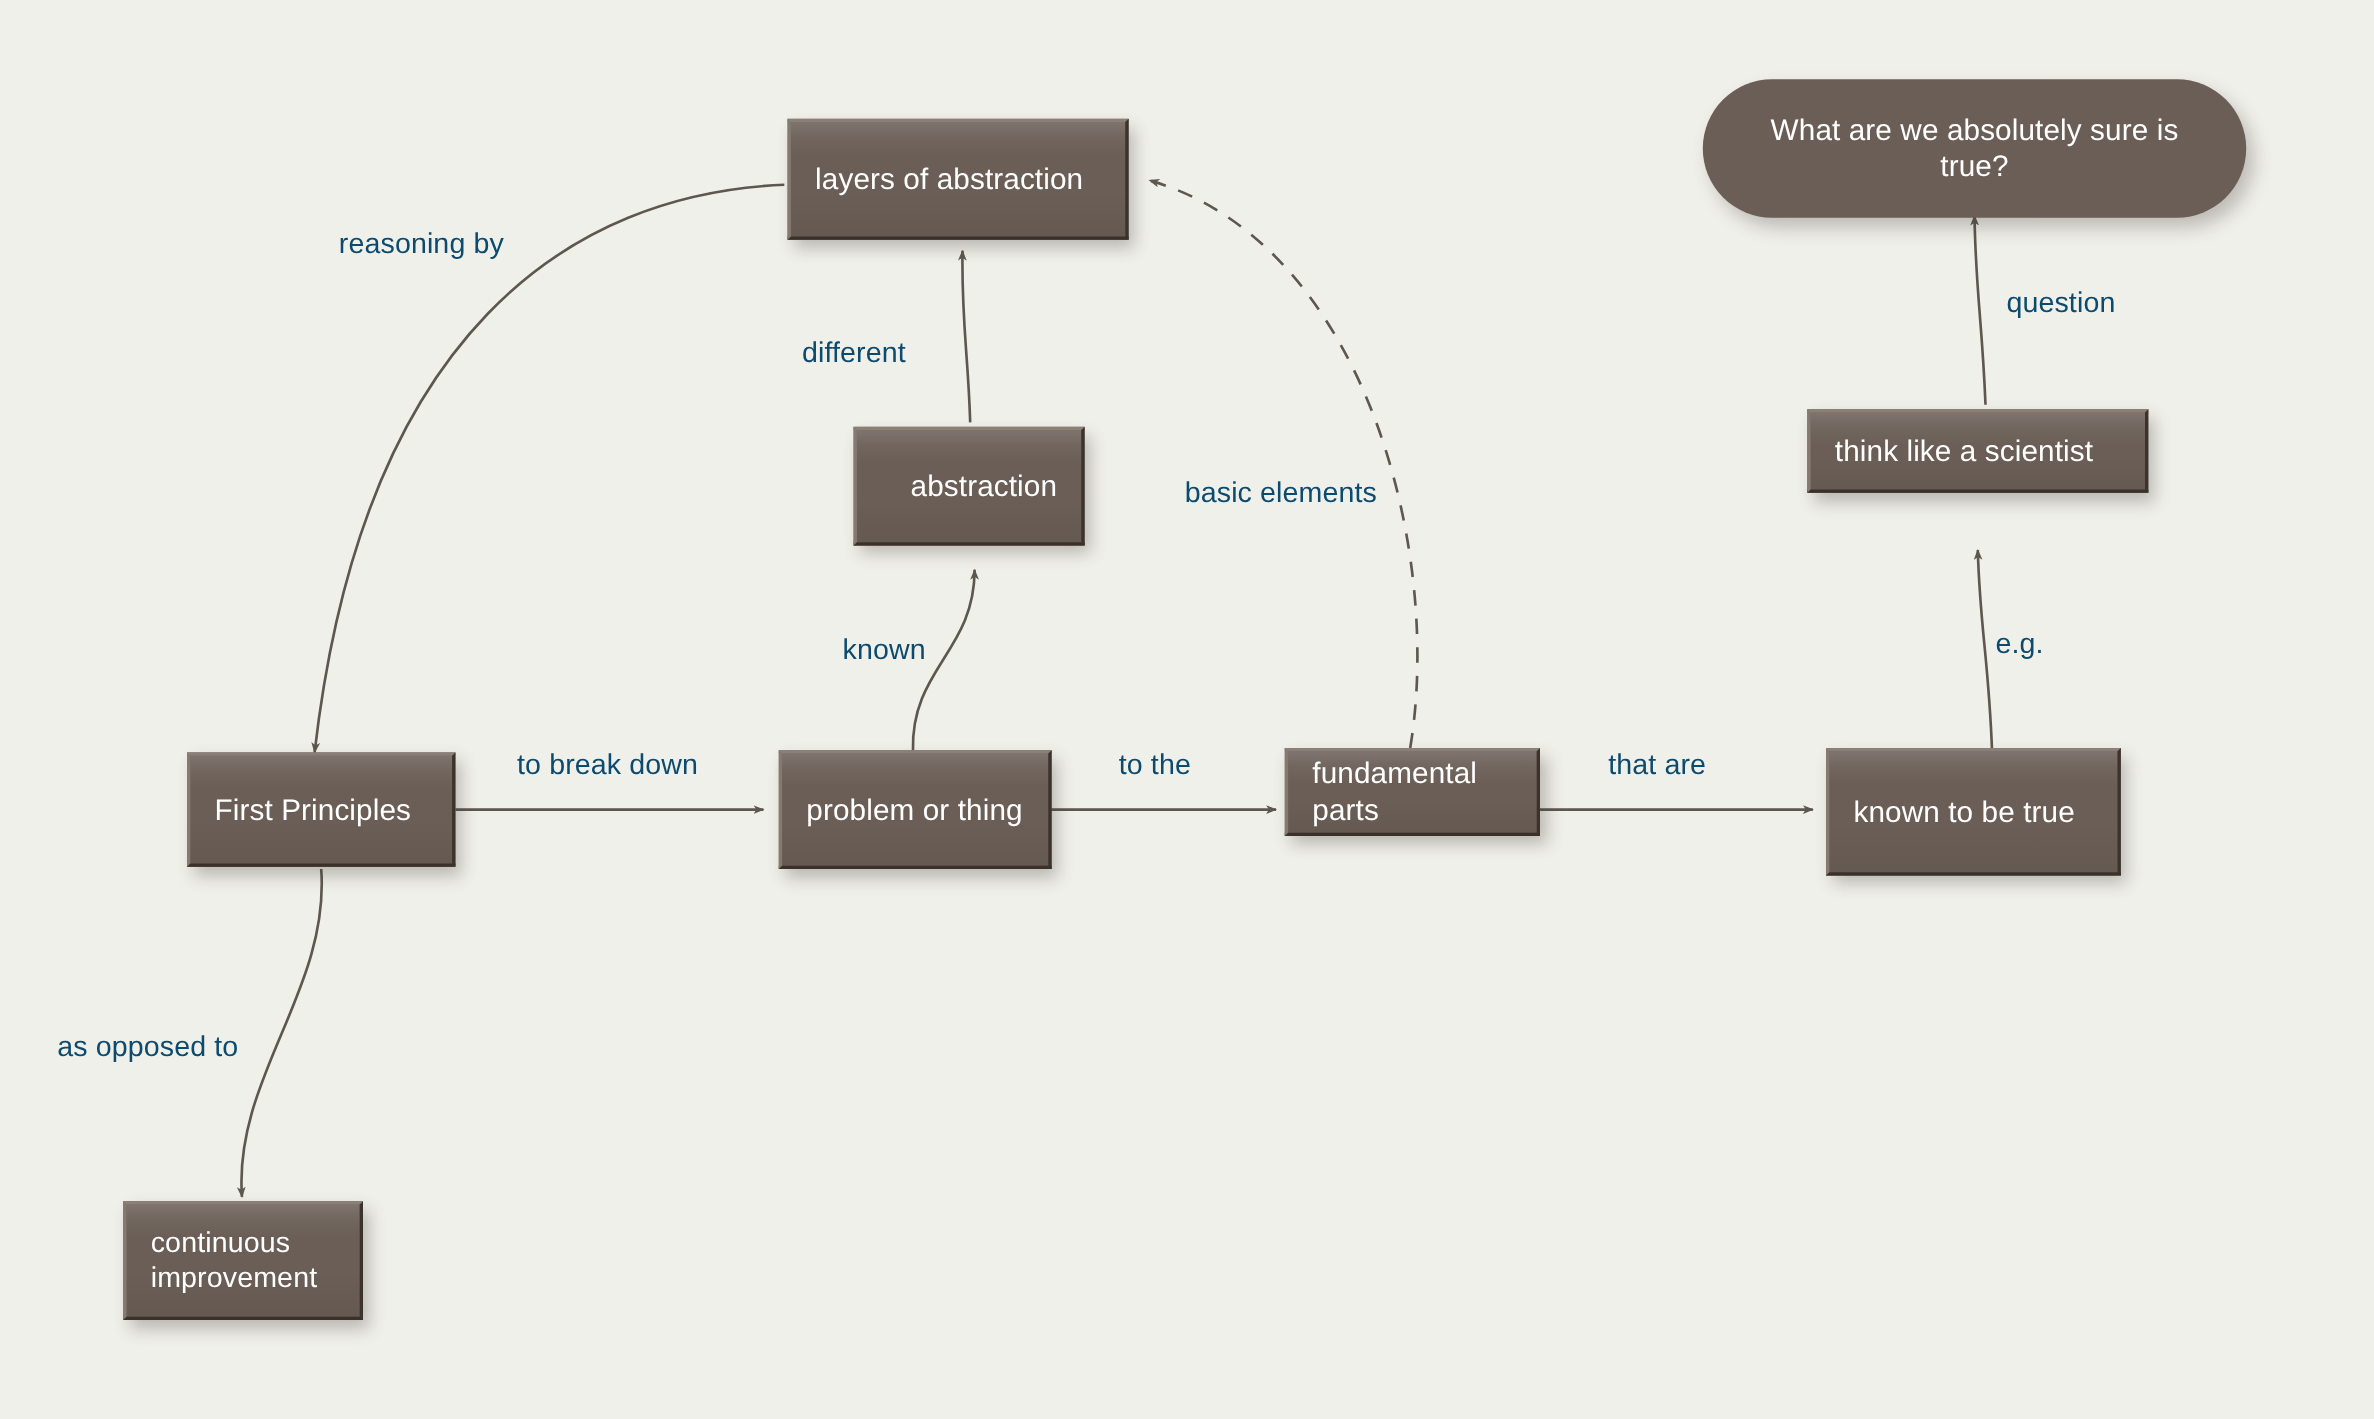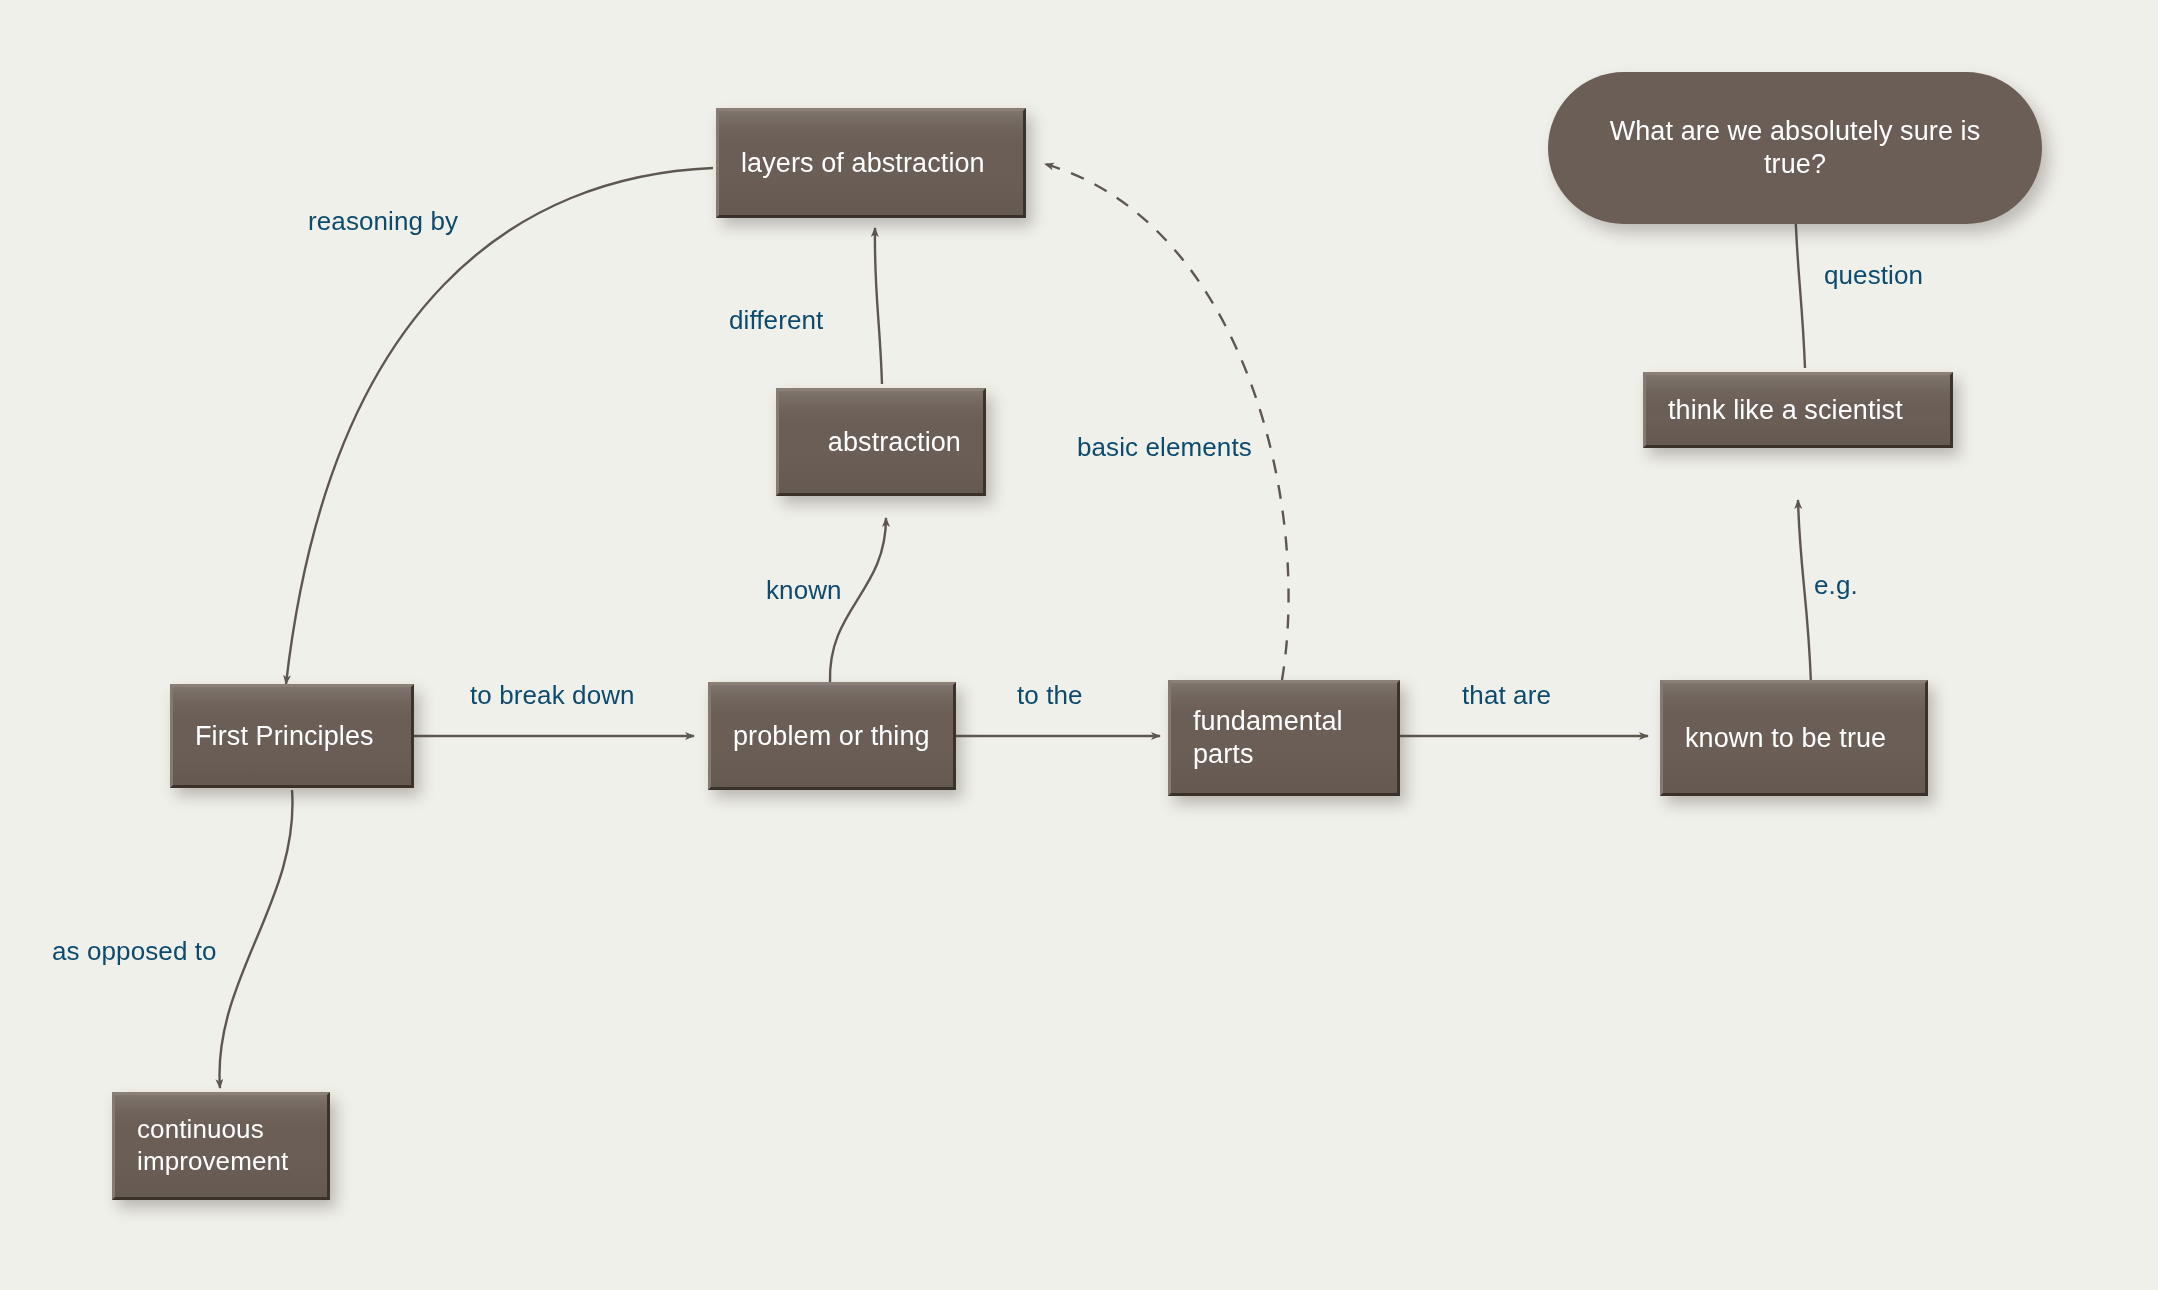--- a/index.html
+++ b/index.html
@@ -99,41 +99,41 @@
 
     <path d="M 1811,684 C 1808,600 1800,572 1798,500" fill="none" stroke="#5d574f" stroke-width="2.4" marker-end="url(#arrowhead)"></path>
 
     <path d="M 1805,368 C 1802,292 1796,264 1795,196" fill="none" stroke="#5d574f" stroke-width="2.4" marker-end="url(#arrowhead)"></path>
   </svg>
 
   <div class="node" style="left:716px; top:108px; width:310px; height:110px;">
     <span class="node-label">layers of abstraction</span>
   </div>
 
-  <div class="node pill" style="left:1548px; top:72px; width:494px; height:152px; font-size:27px;">
+  <div class="node pill" style="left:1548px; top:72px; width:494px; height:126px; font-size:27px;">
     <span class="node-label">What are we absolutely sure is true?</span>
   </div>
 
   <div class="node" style="left:776px; top:388px; width:210px; height:108px;text-align:right;">
     <span class="node-label">abstraction</span>
   </div>
 
   <div class="node" style="left:1643px; top:372px; width:310px; height:76px;">
     <span class="node-label">think like a scientist</span>
   </div>
 
   <div class="node" style="left:170px; top:684px; width:244px; height:104px;">
     <span class="node-label">First Principles</span>
   </div>
 
   <div class="node" style="left:708px; top:682px; width:248px; height:108px;">
     <span class="node-label">problem or thing</span>
   </div>
 
-  <div class="node" style="left:1168px; top:680px; width:232px; height:116px;">
+  <div class="node" style="left:1168px; top:680px; width:232px; height:80px;">
     <span class="node-label">fundamental parts</span>
   </div>
 
   <div class="node" style="left:1660px; top:680px; width:268px; height:116px;">
     <span class="node-label">known to be true</span>
   </div>
 
   <div class="node" style="left:112px; top:1092px; width:218px; height:108px; font-size:26px;justify-content:center;">
     <span class="node-label">continuous improvement</span>
   </div>

